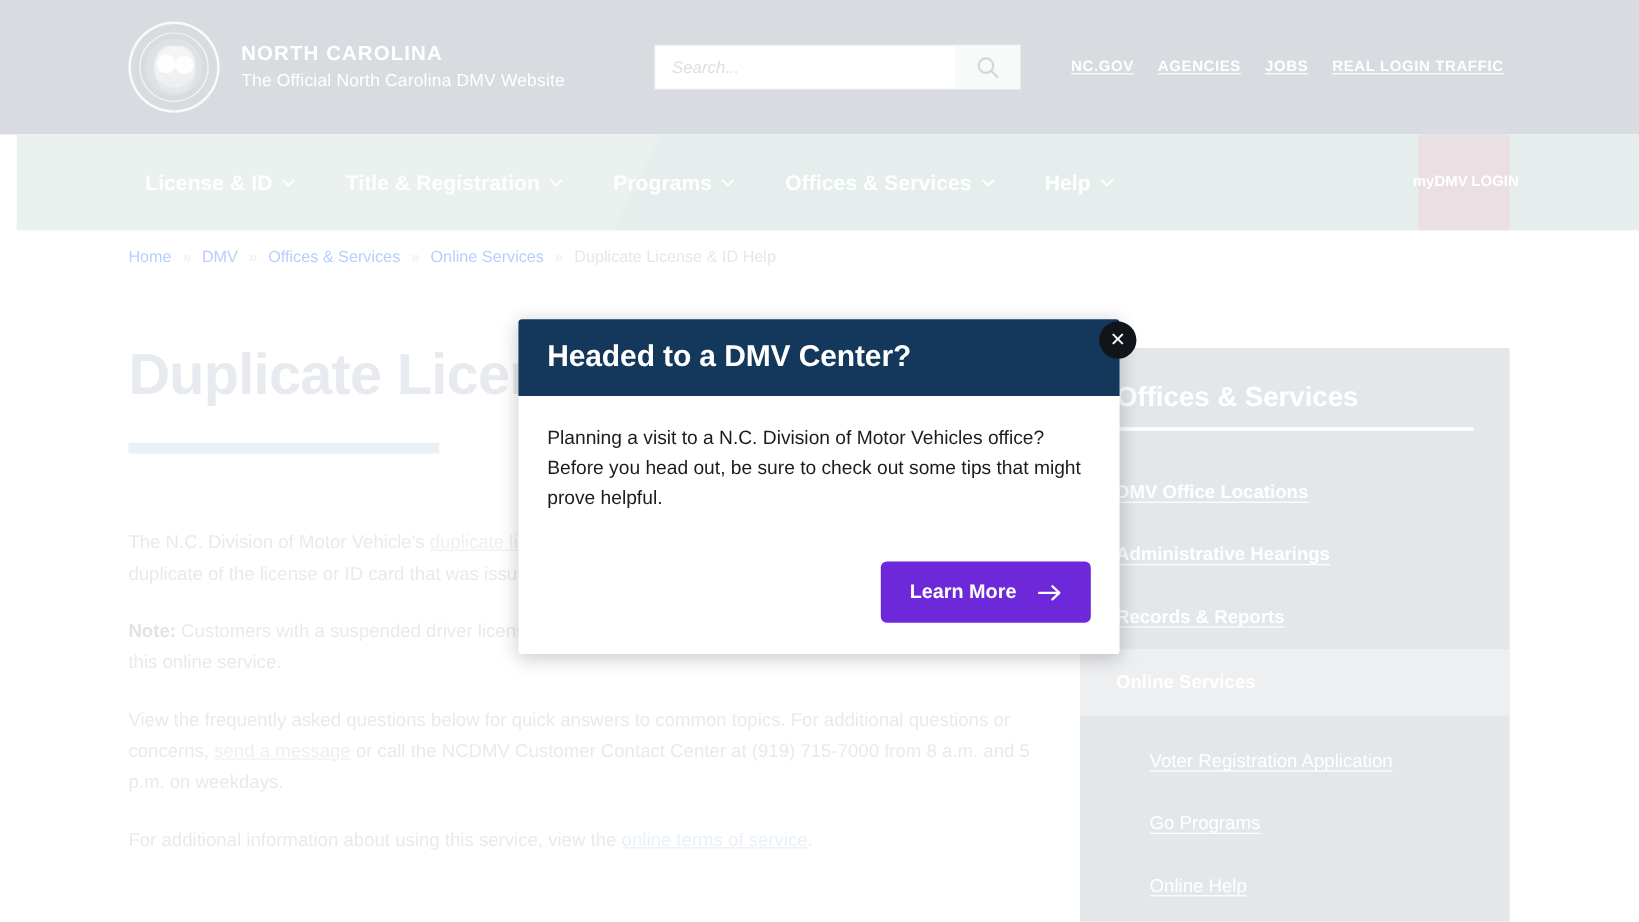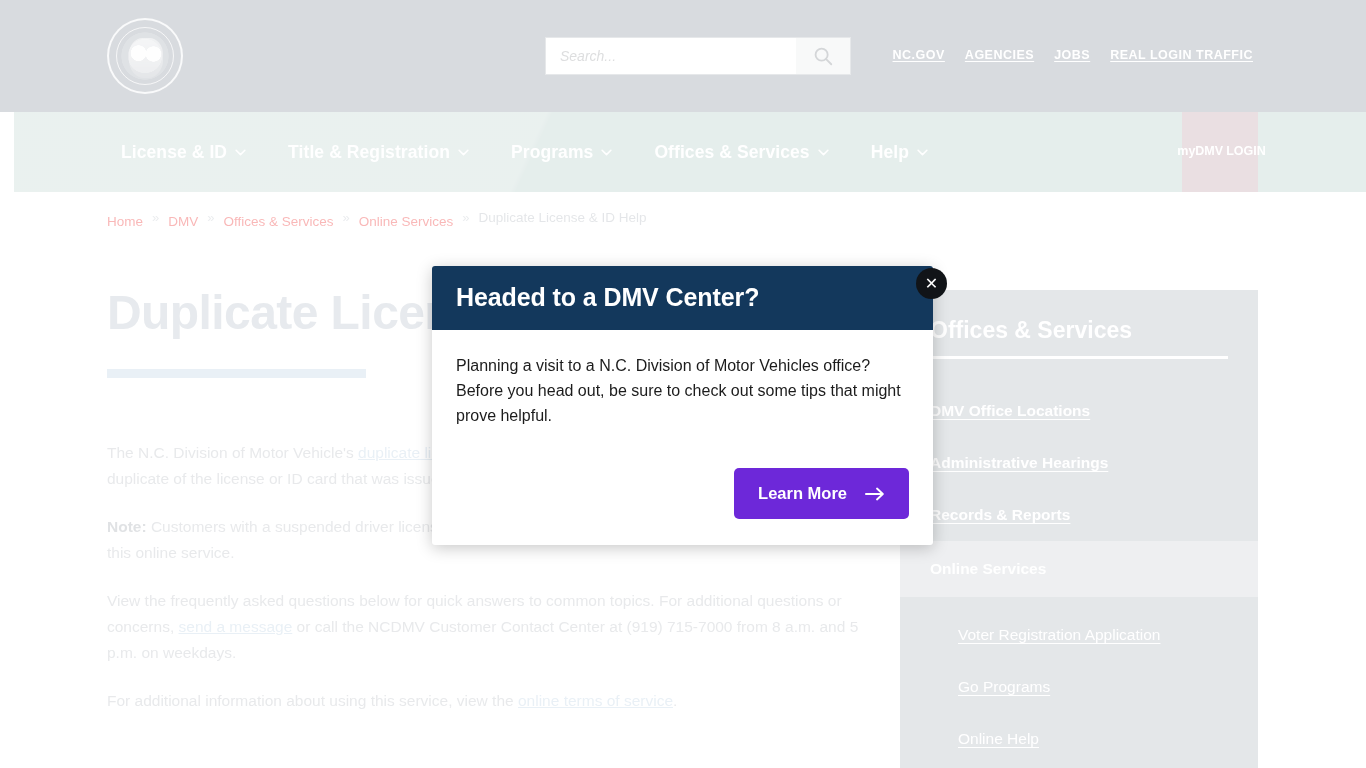--- a/index.html
+++ b/index.html
@@ -101,21 +101,21 @@
     width: 17px; height: 17px; position: relative; margin-bottom: 3px;
   }
   .mydmv-label { font-size: 12.5px; font-weight: bold; line-height: 1.25; text-align: center; }
 
   
   .crumbs {
     position: absolute; left: 107px; top: 206px;
     display: flex; align-items: center; gap: 9px;
     font-size: 13.5px;
   }
-  .crumbs a { color: #ef4444; text-decoration: none; margin-top: 8px; }
+  .crumbs a { color: #3b82f6; text-decoration: none; }
   .crumbs .sep { color: #c9ced4; font-size: 13px; }
   .crumbs .cur { color: #b9bec4; }
 
   
   .heading {
     position: absolute; left: 107px; top: 288px;
     font-size: 48px; font-weight: bold; color: #c0c8d1;
     letter-spacing: -.012em; line-height: 1.05; white-space: nowrap;
   }
   .heading-rule {
@@ -207,20 +207,24 @@
 </head>
 <body>
 
 <div id="page">
 
   <div class="page-layer">
 
     <div class="topbar">
       <div class="brand">
         <div class="seal"></div>
+        <div class="brand-text">
+          <div class="brand-title">NORTH CAROLINA</div>
+          <div class="brand-sub">The Official North Carolina DMV Website</div>
+        </div>
       </div>
     </div>
 
     <div class="searchwrap">
       <input type="text" placeholder="Search..." style="">
       <button class="search-btn">
         <svg viewBox="0 0 24 24" fill="none" stroke="#8e9499" stroke-width="2">
           <circle cx="10.5" cy="10.5" r="6.6"></circle>
           <line x1="15.4" y1="15.4" x2="21" y2="21" stroke-linecap="round"></line>
         </svg>

